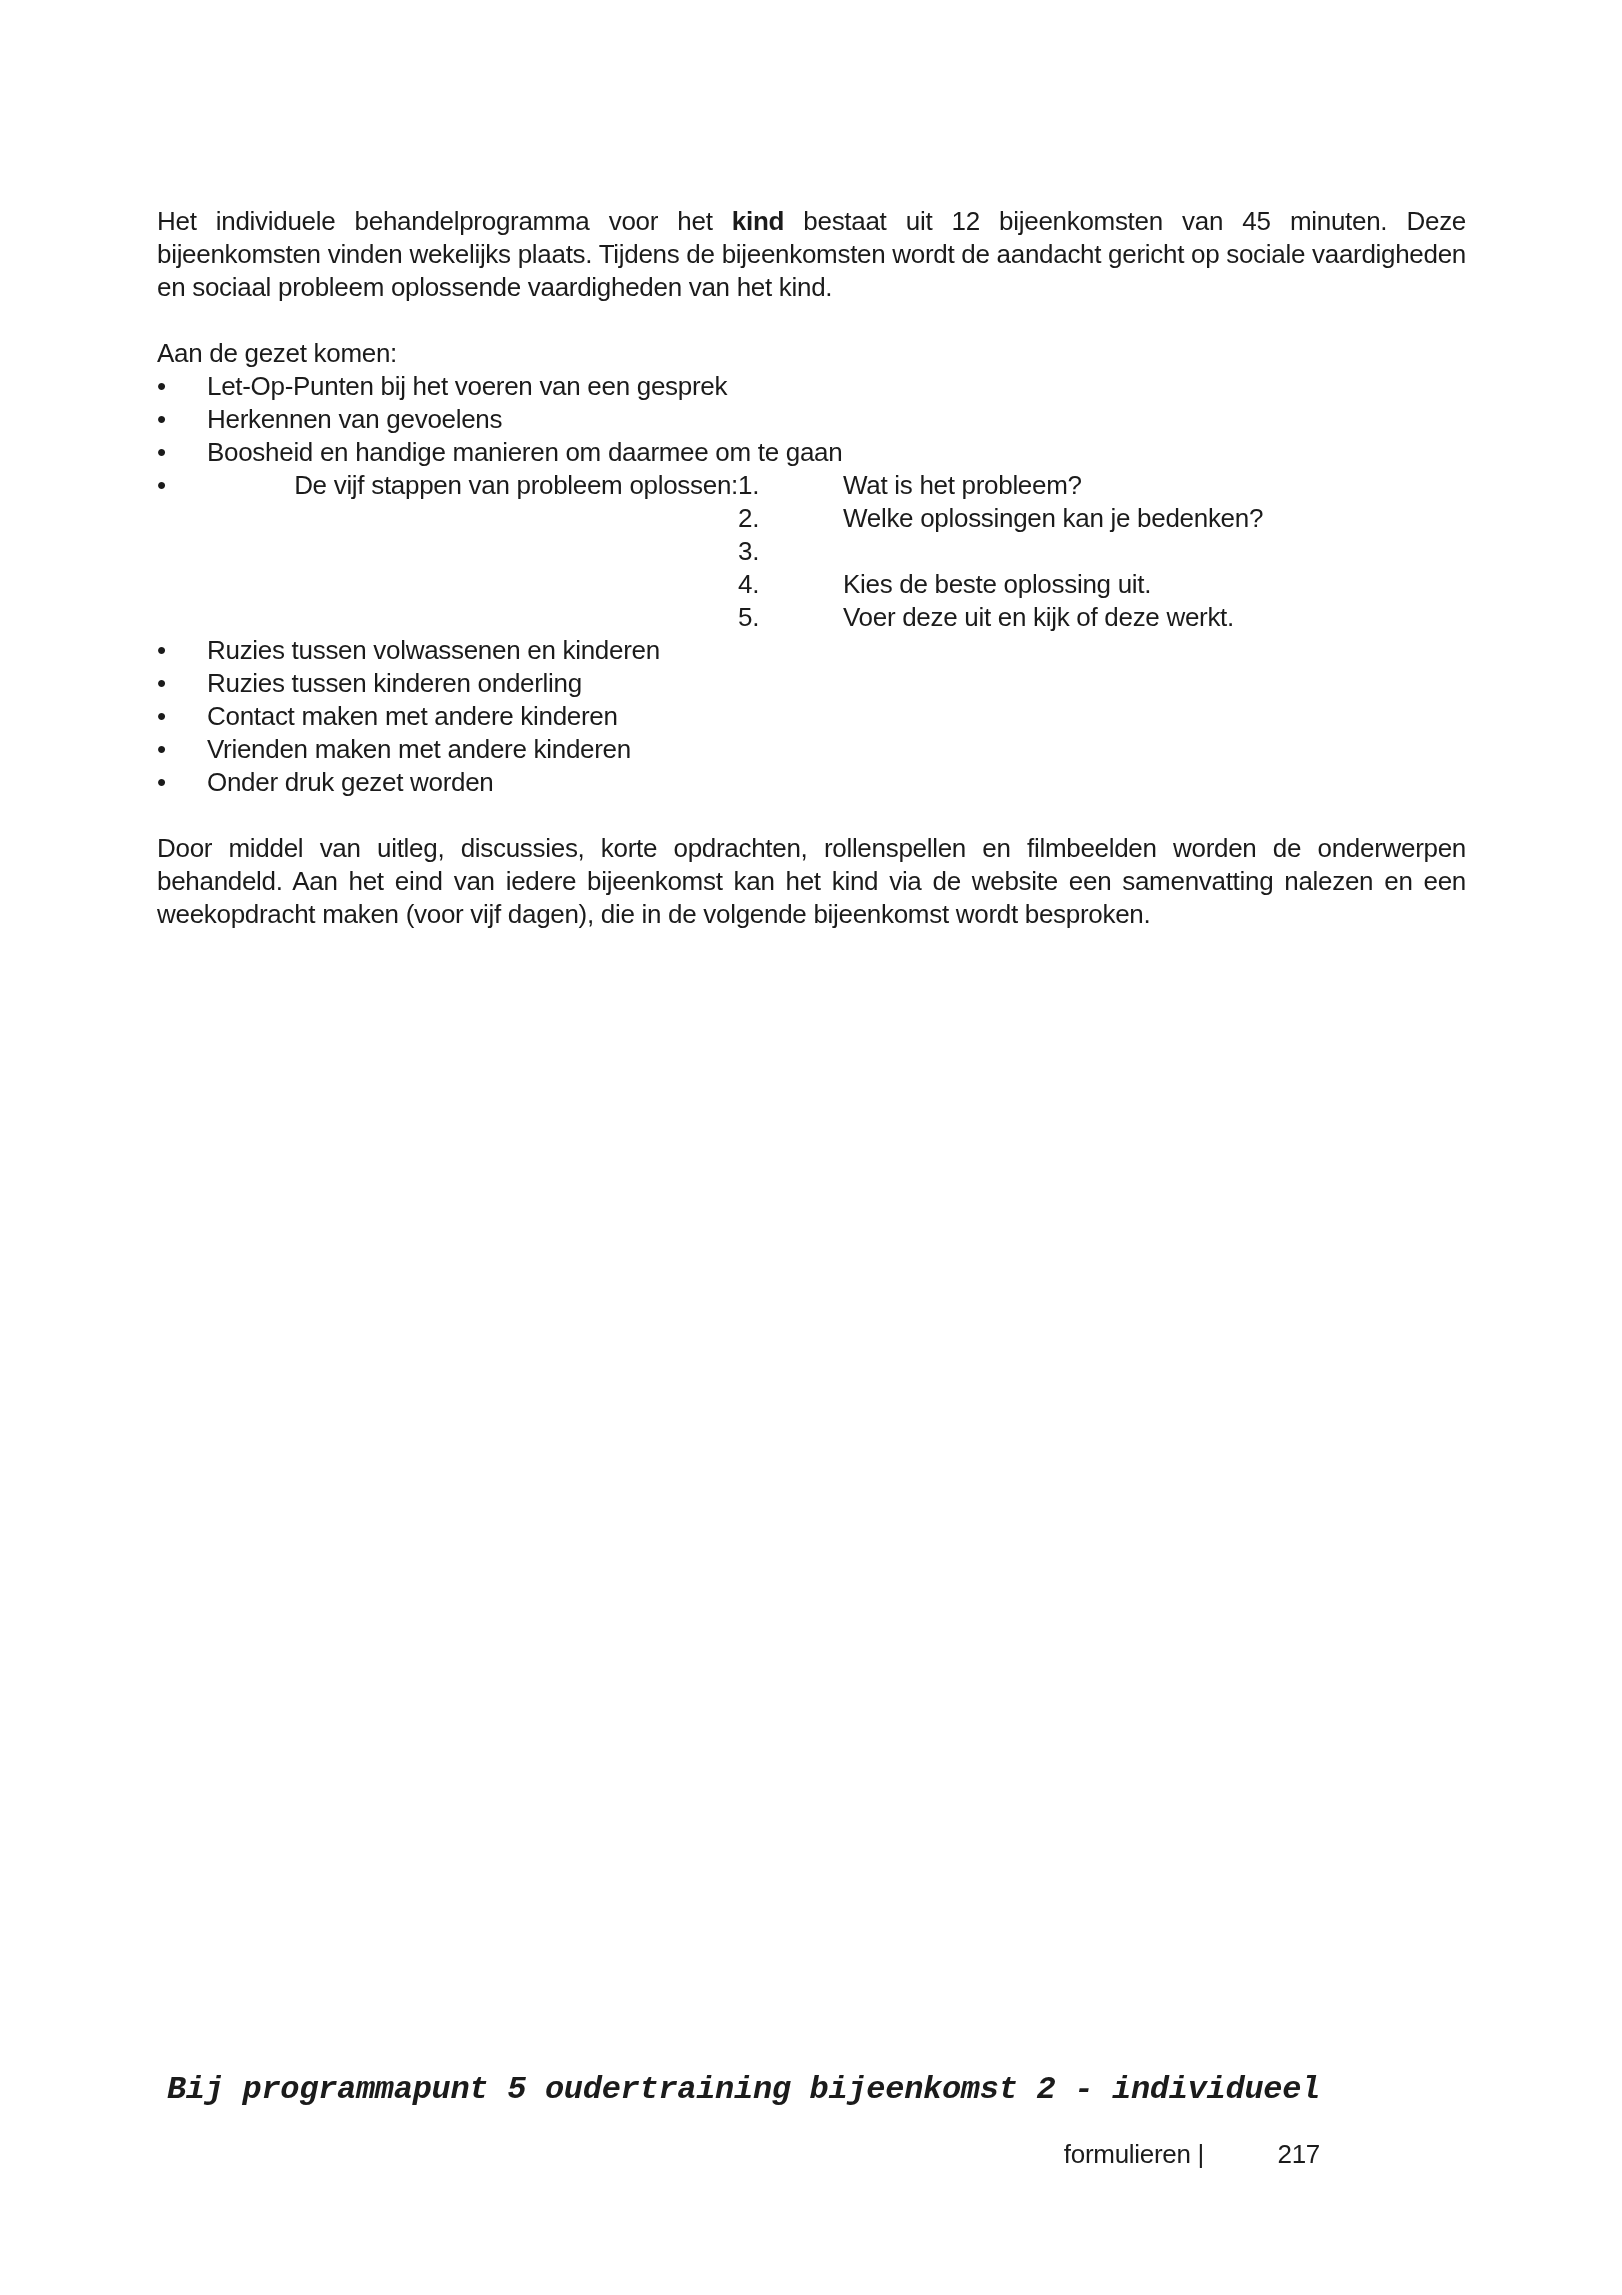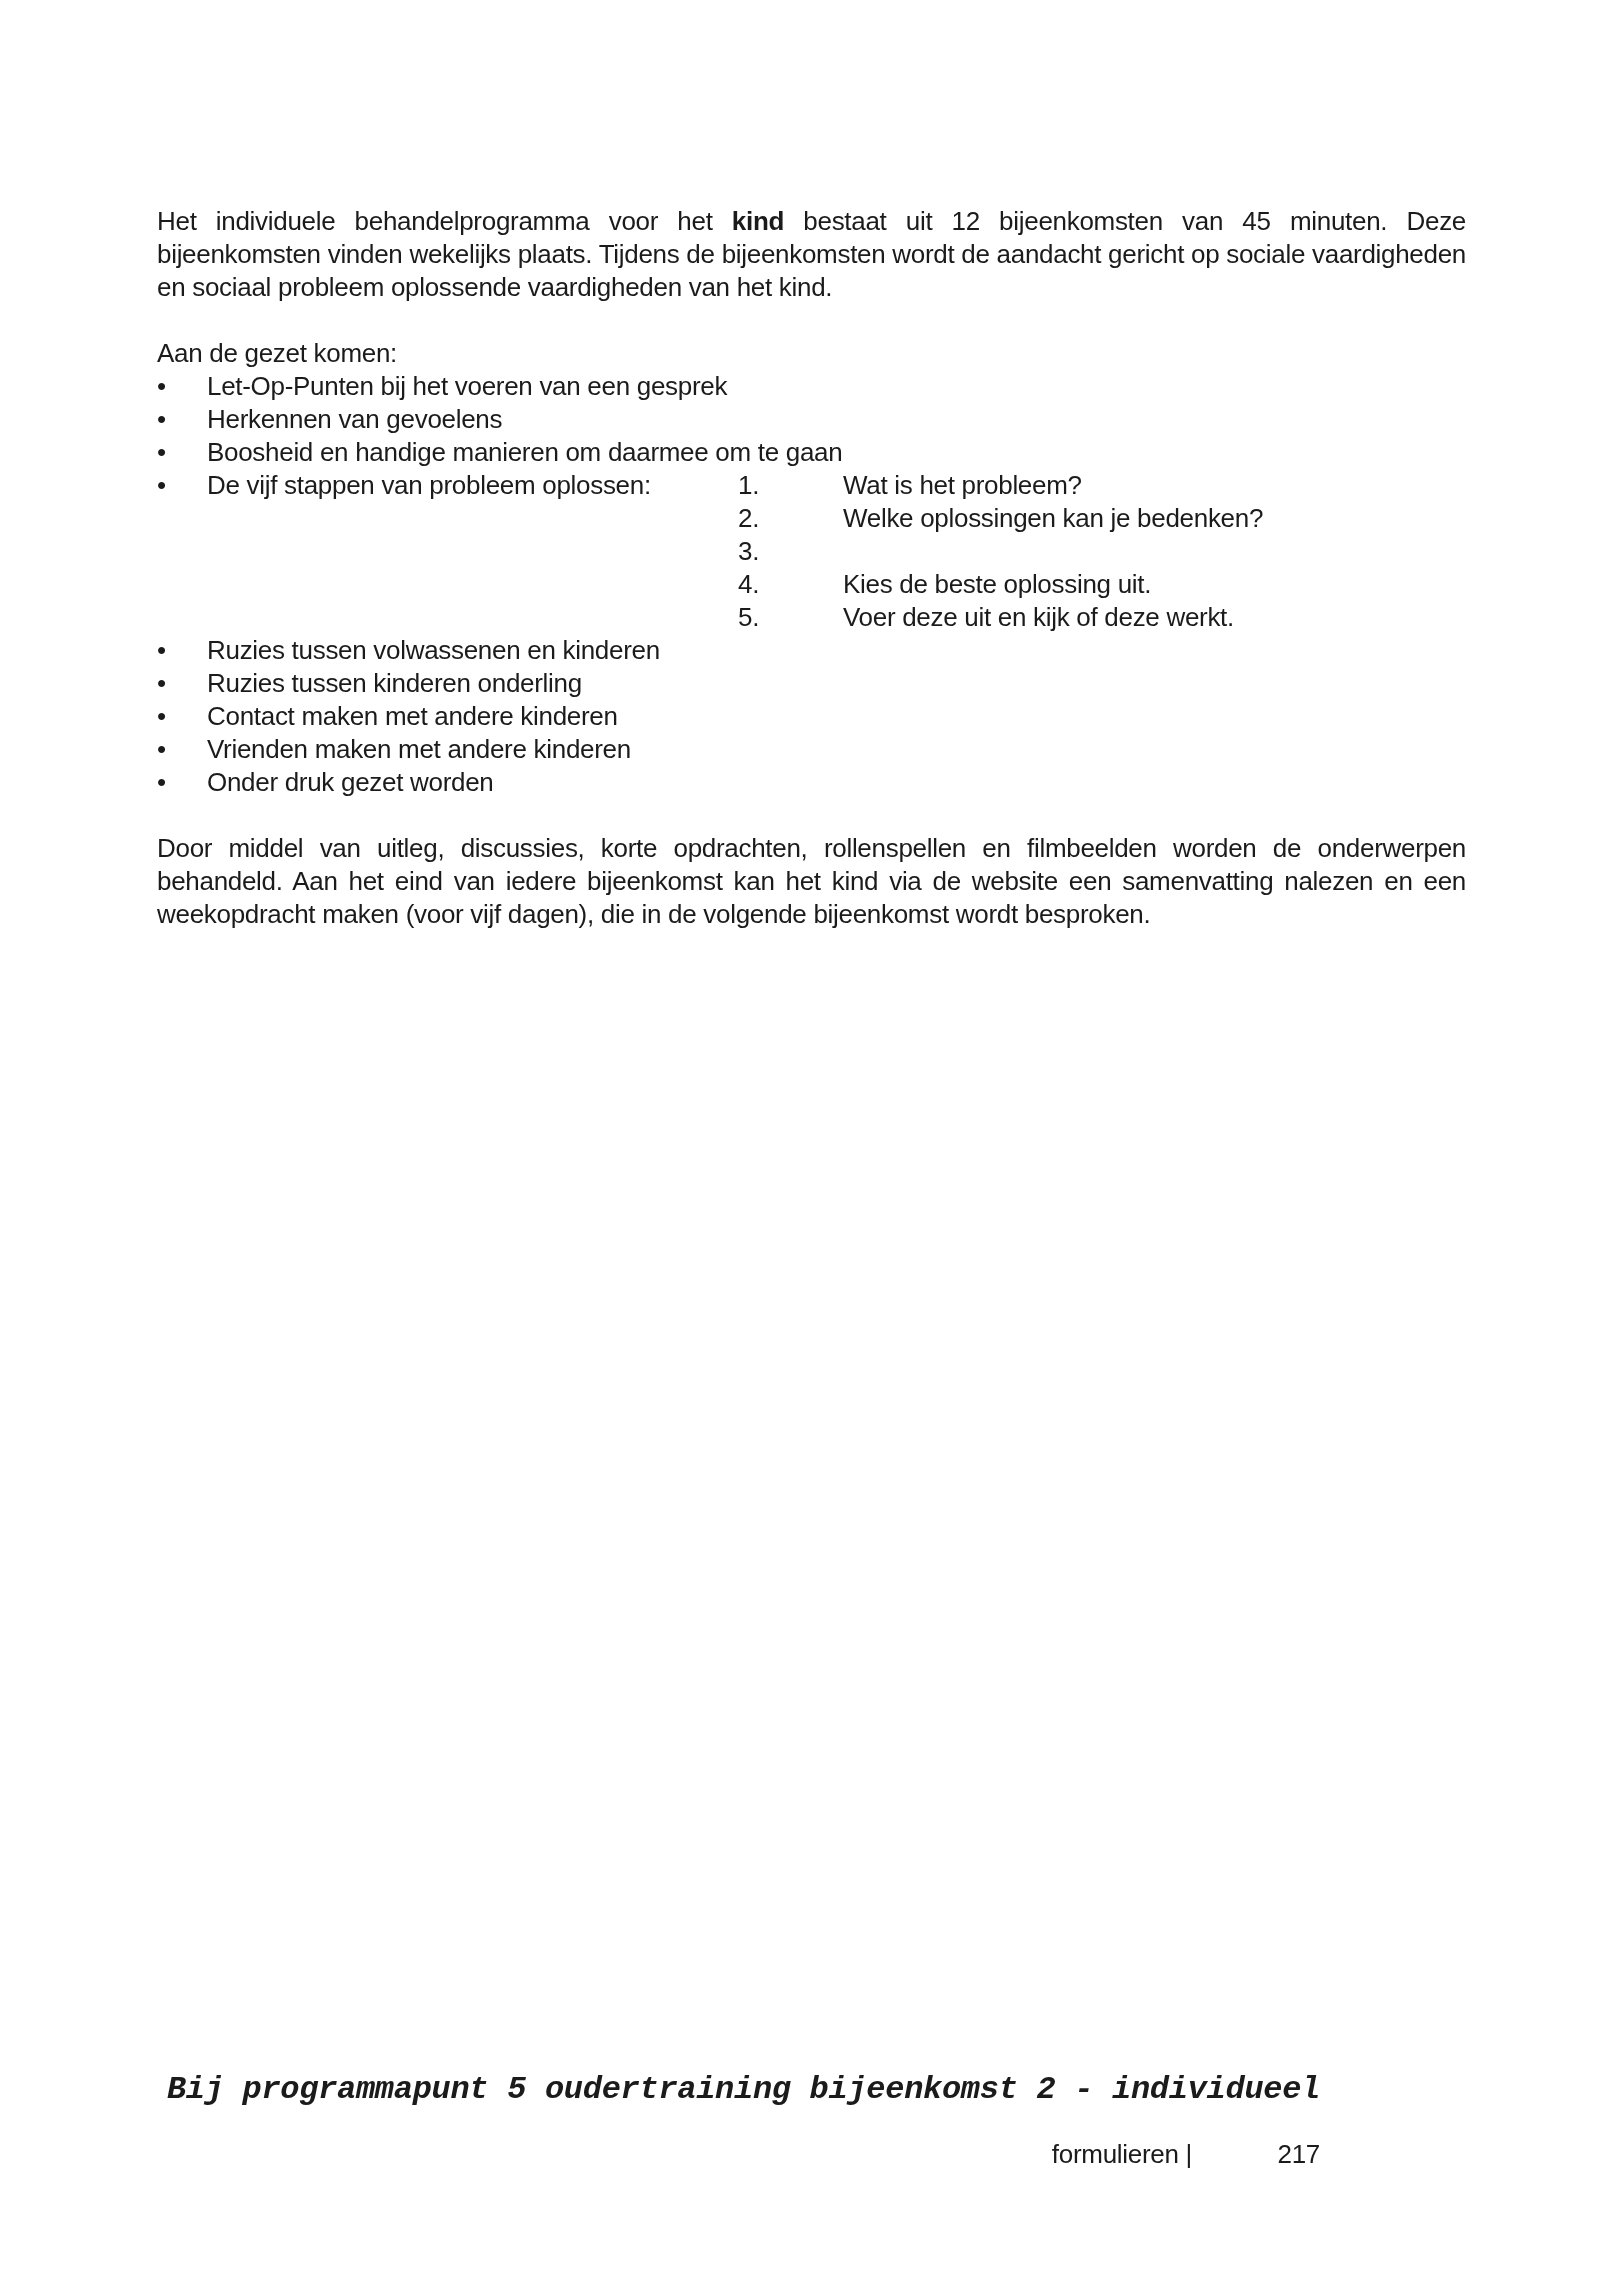--- a/index.html
+++ b/index.html
@@ -20,40 +20,40 @@
     left:157px; top:205px;
     width:1309px;
     font-size:26px;
     line-height:33px;
     letter-spacing:-0.3px;
   }
   .para { text-align:justify; }
   .spacer { height:33px; }
   .bullet-row { display:flex; align-items:flex-start; }
   .bullet-cell { flex:0 0 50px; }
-  .label-cell { flex:0 0 531px; }
+  .label-cell { flex:0 0 531px;text-align:right; }
   .steps-cell { flex:1 1 auto; }
   .step-row { display:flex; align-items:flex-start; }
   .step-num { flex:0 0 105px; }
   .step-text { flex:1 1 auto; white-space:pre-line; }
   .footer-note {
     position:absolute;
     top:2073px; right:154px;
     font-size:32px; line-height:33px;
     font-style:italic; font-weight:bold;
     letter-spacing:-0.3px;
     text-align:right;
     font-family:Liberation Mono, monospace;
   }
   .footer-pageline {
     position:absolute;
     top:2138px; right:154px;
     font-size:26px; line-height:33px;
     letter-spacing:-0.3px;
-    display:flex; align-items:baseline;gap:12px;
+    display:flex; align-items:baseline;
   }
   .page-num-box { display:inline-block; width:116px; text-align:right; }
 </style>
 </head>
 <body>
 
 <div class="page">
 
   <div class="content">
 

